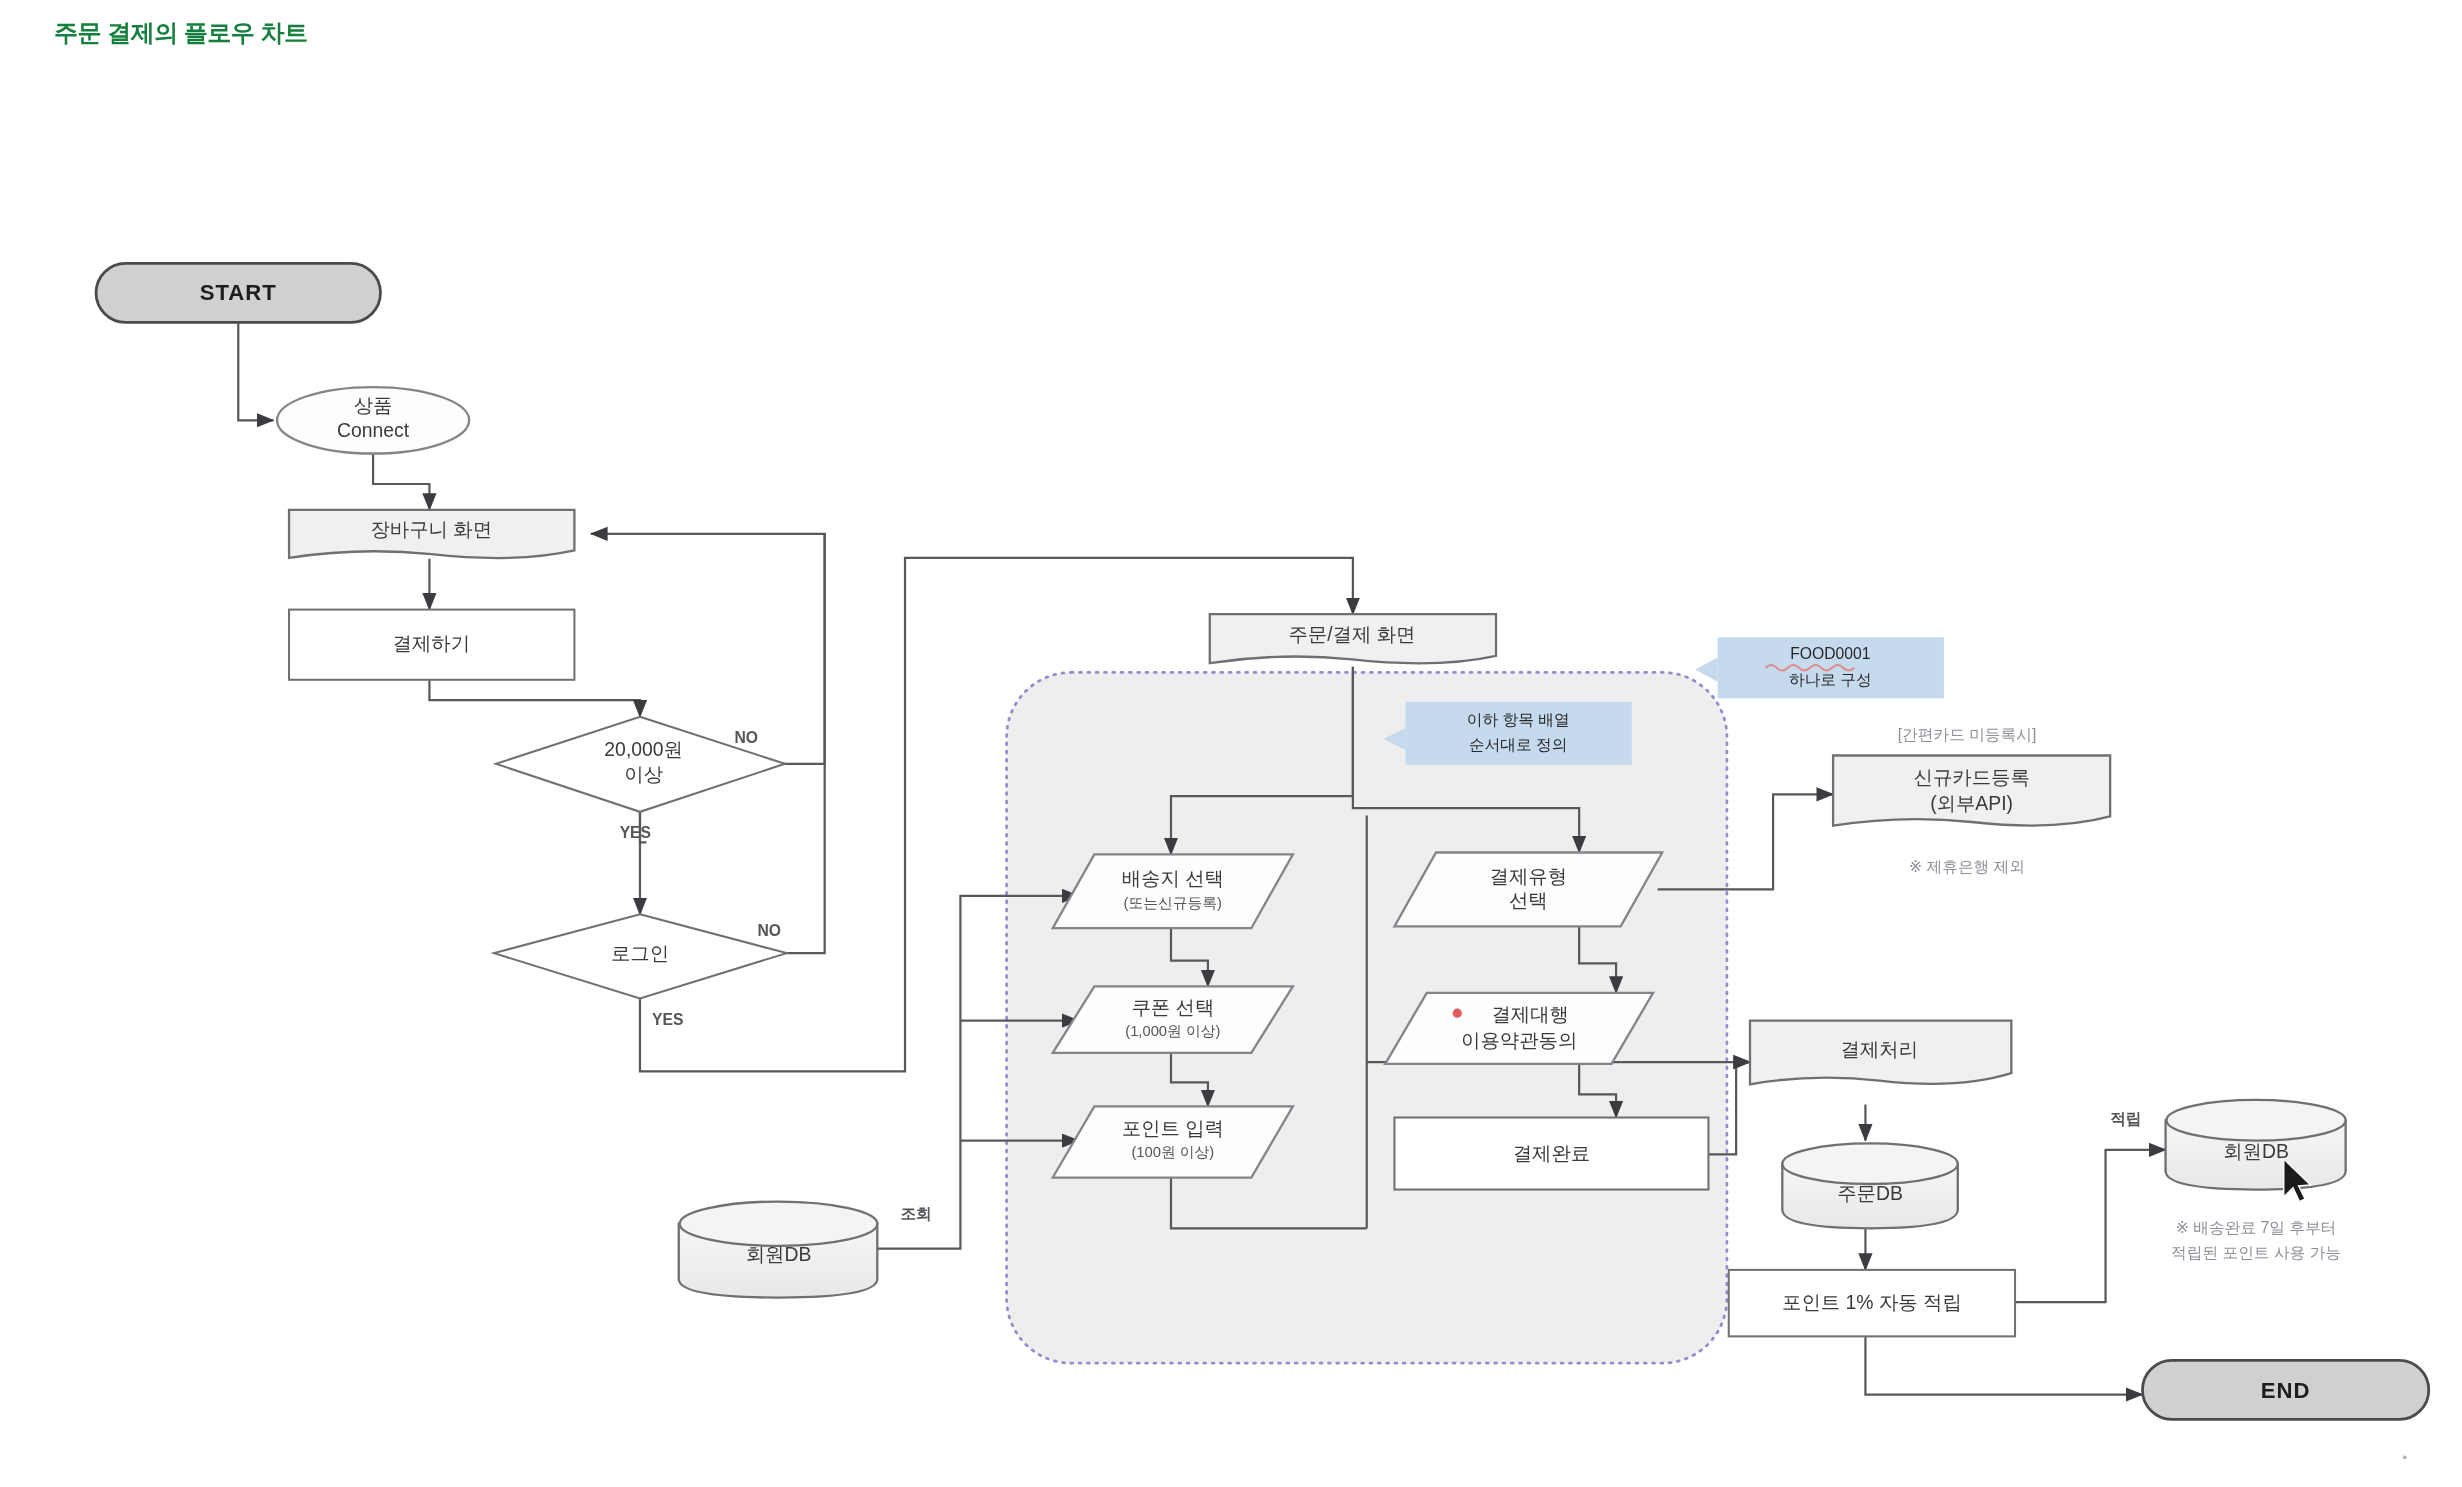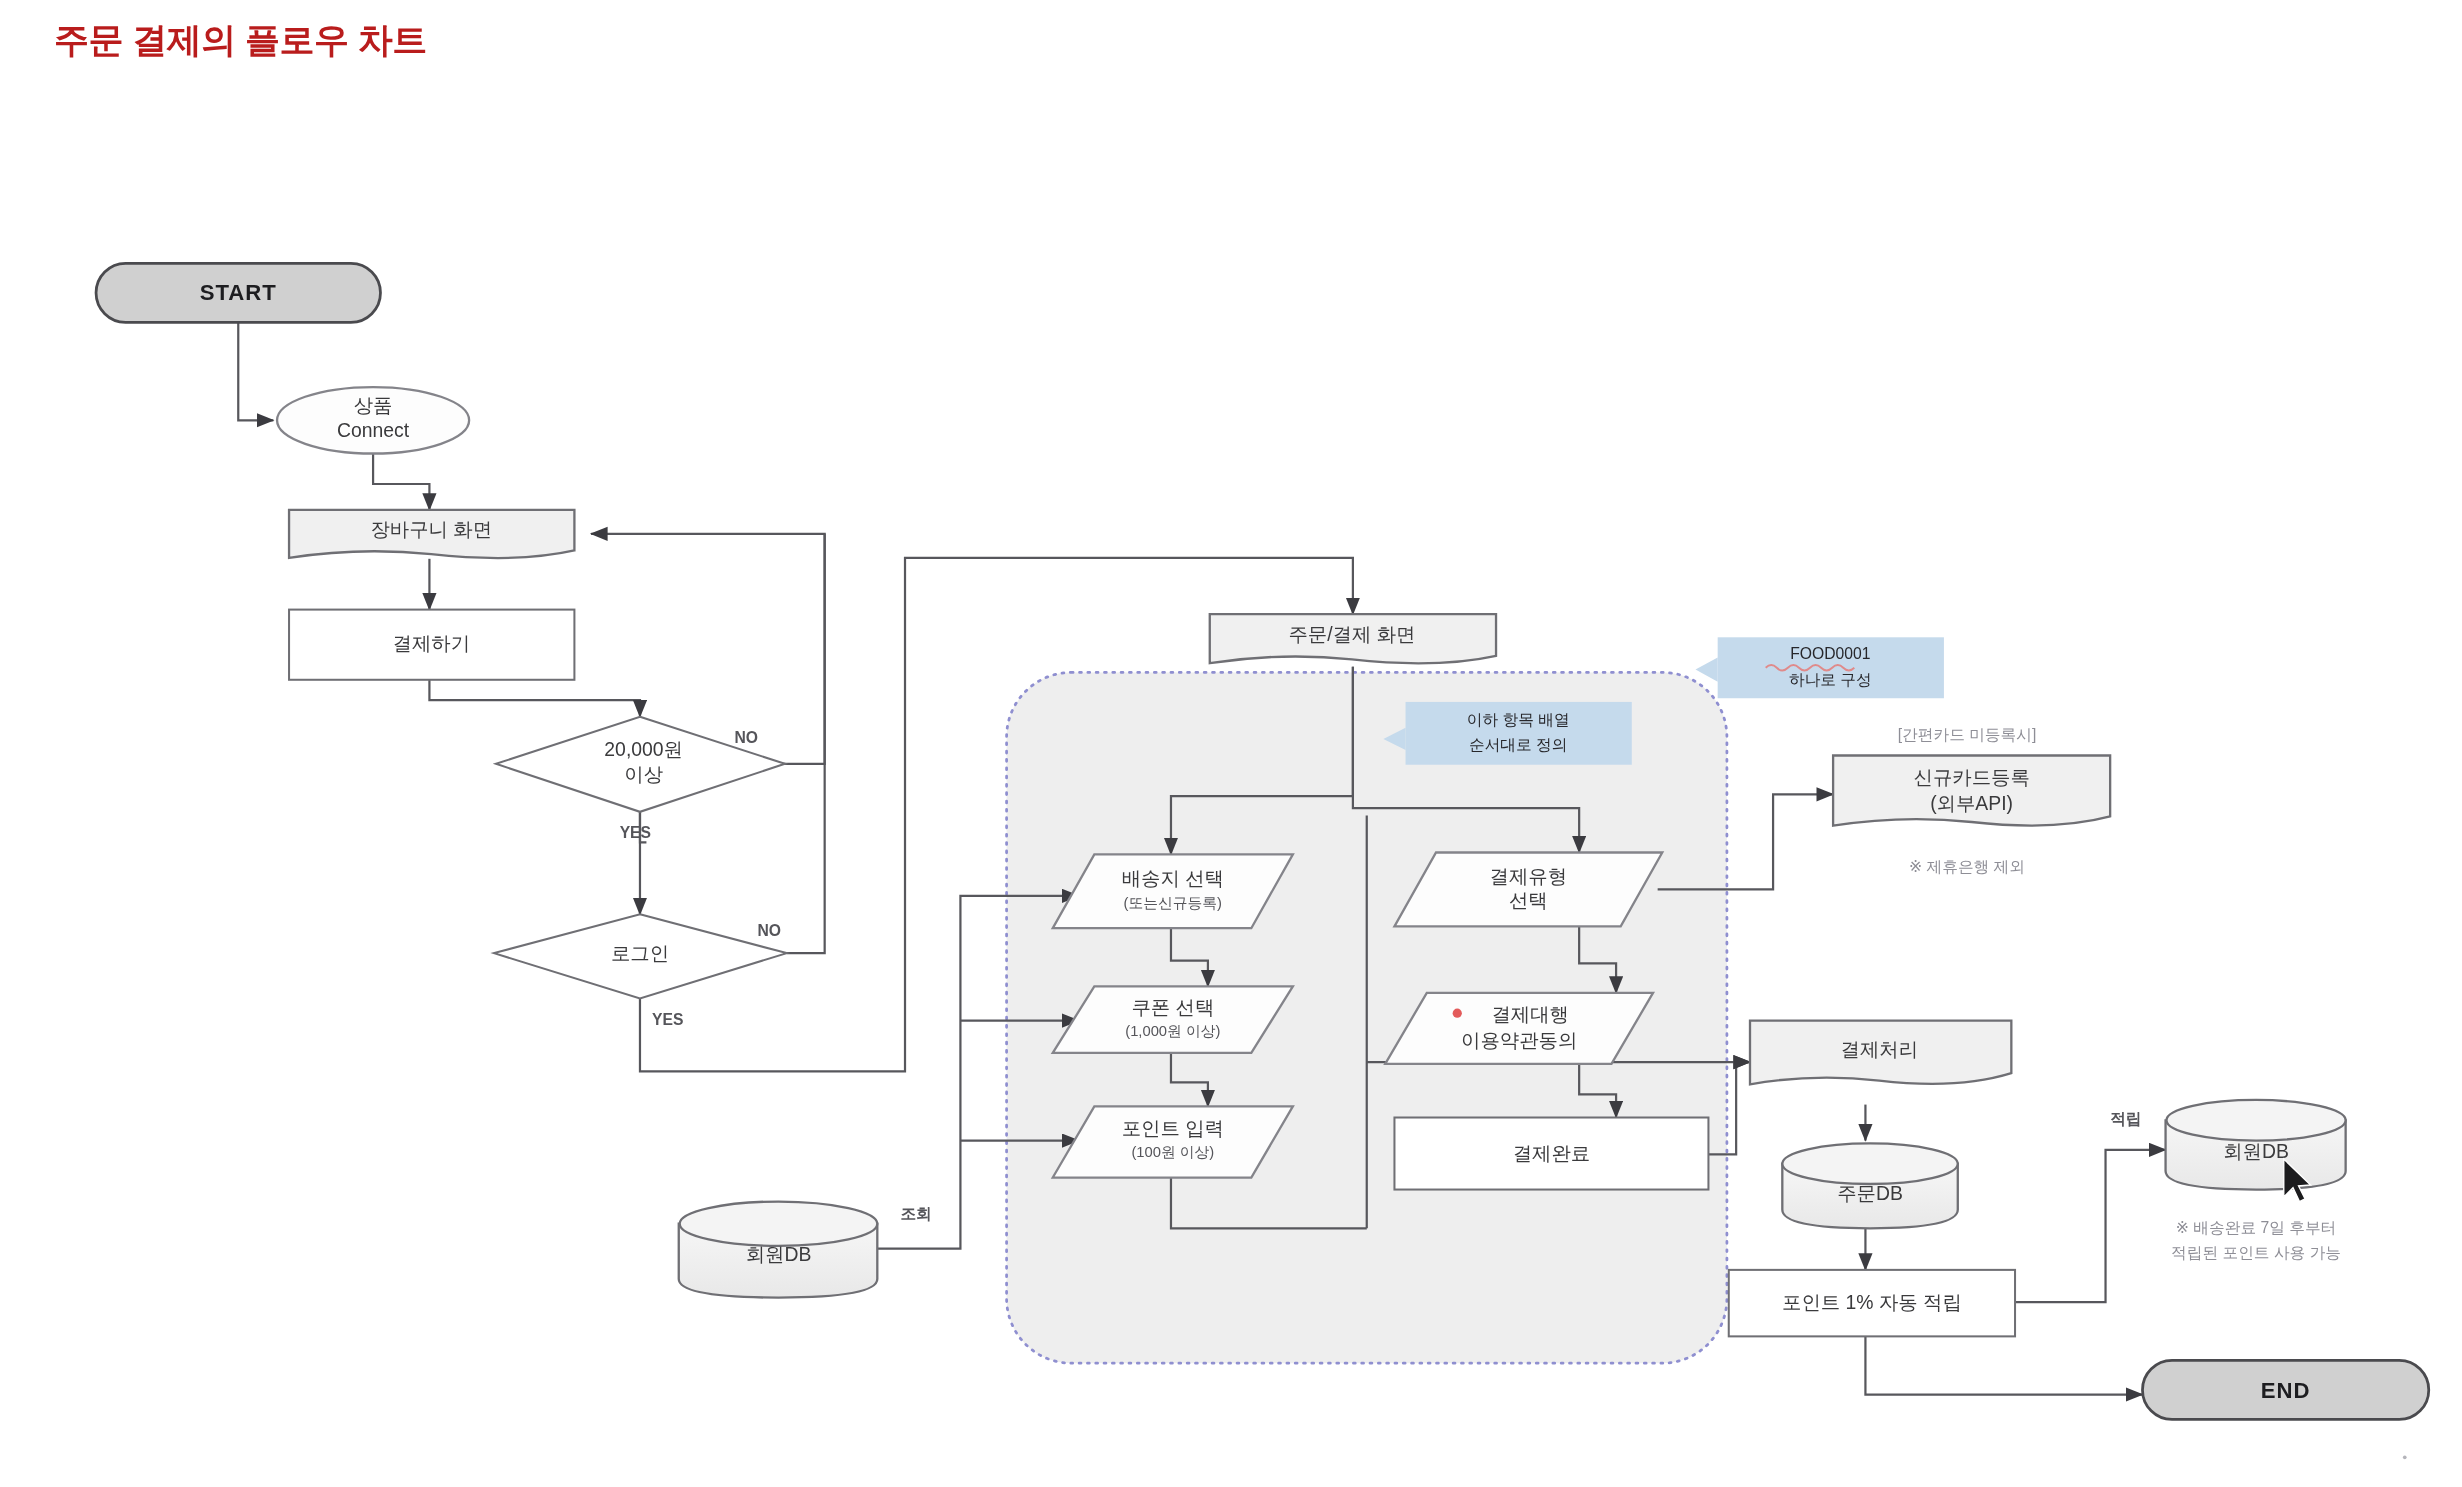--- a/index.html
+++ b/index.html
@@ -6,23 +6,23 @@
   html, body {
     margin: 0; padding: 0;
     width: 2462px; height: 1487px;
     background: #ffffff;
     font-family: "Liberation Sans", "DejaVu Sans", sans-serif;
     overflow: hidden;
   }
   #page-title {
     position: absolute;
     left: 54px; top: 16.6px;
-    font-size: 35px;
+    font-size: 24px;
     font-weight: bold;
-    color: #b91c1c;
+    color: #15803d;
     letter-spacing: -0.5px;
   }
   #flow-canvas {
     position: absolute;
     left: 0; top: 0;
     width: 2462px; height: 1487px;
   }
   .node-text {
     font-size: 21px;
     fill: #3a3a3c;

